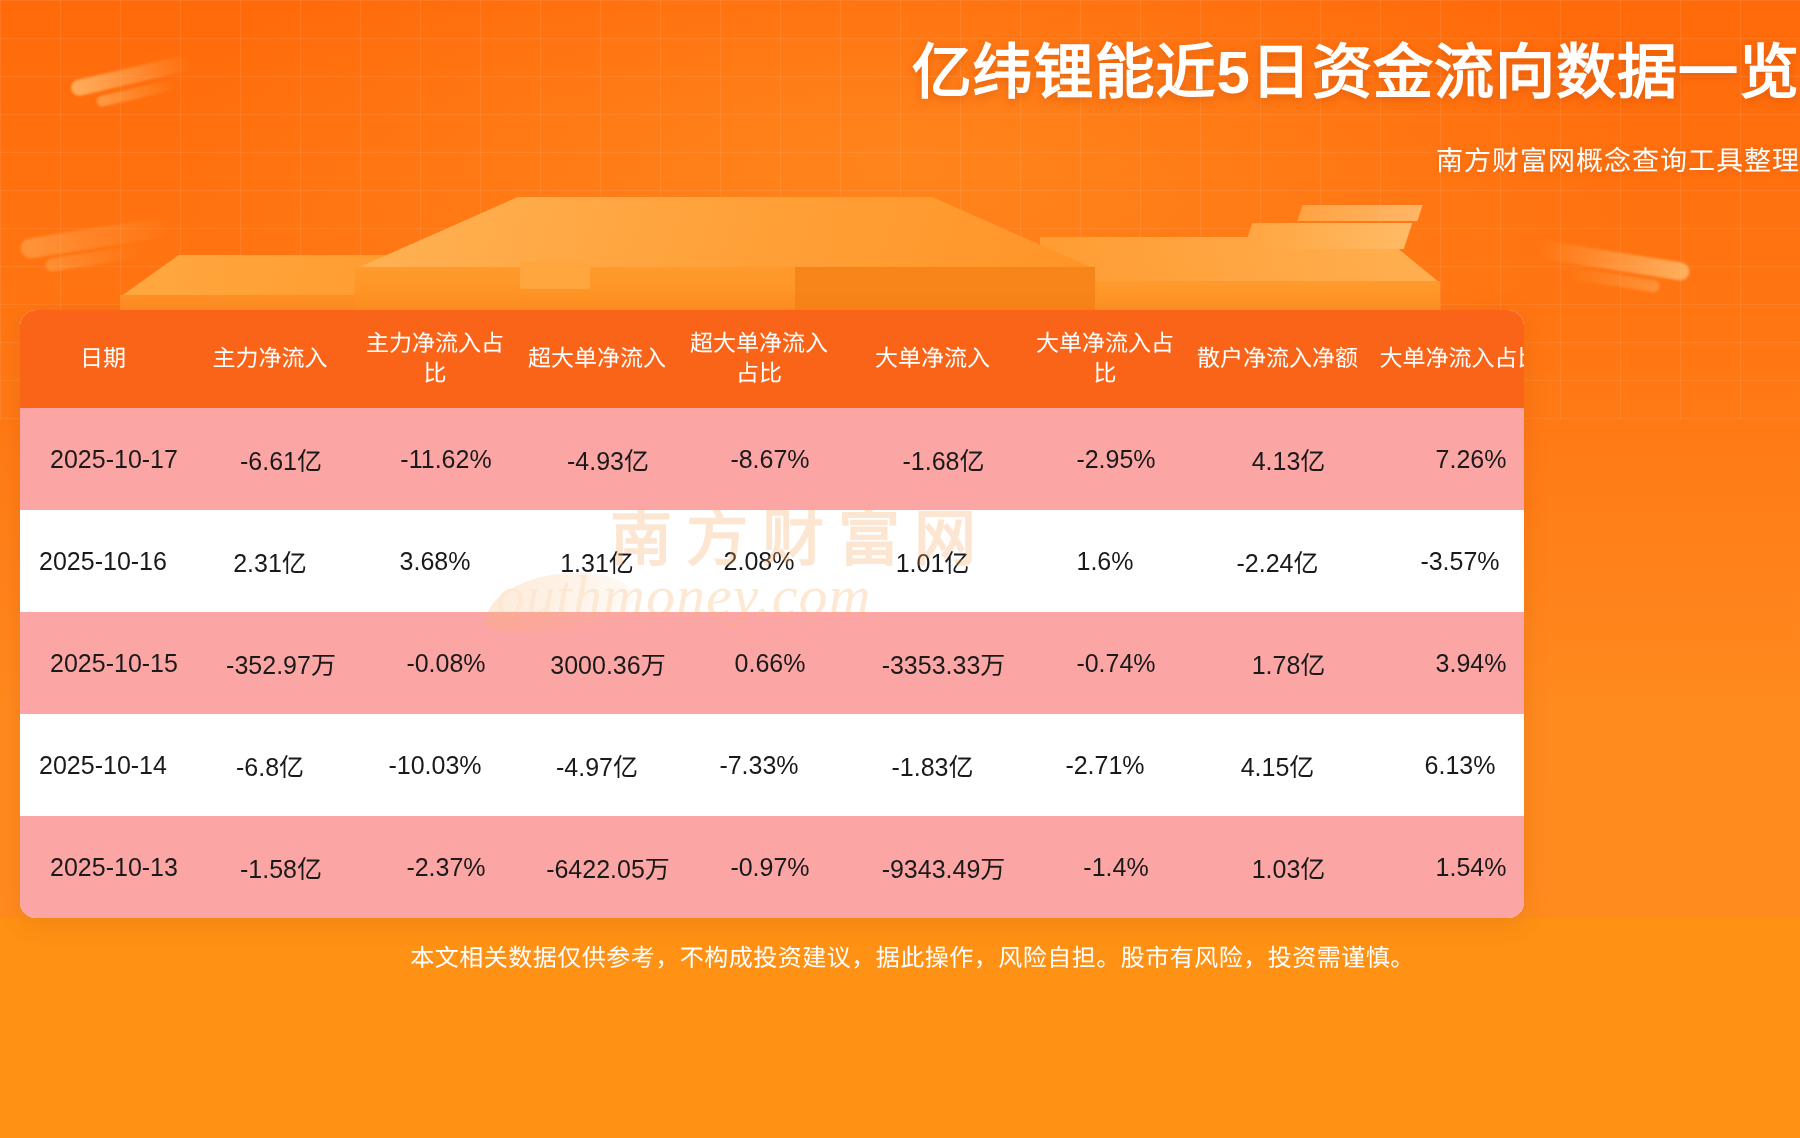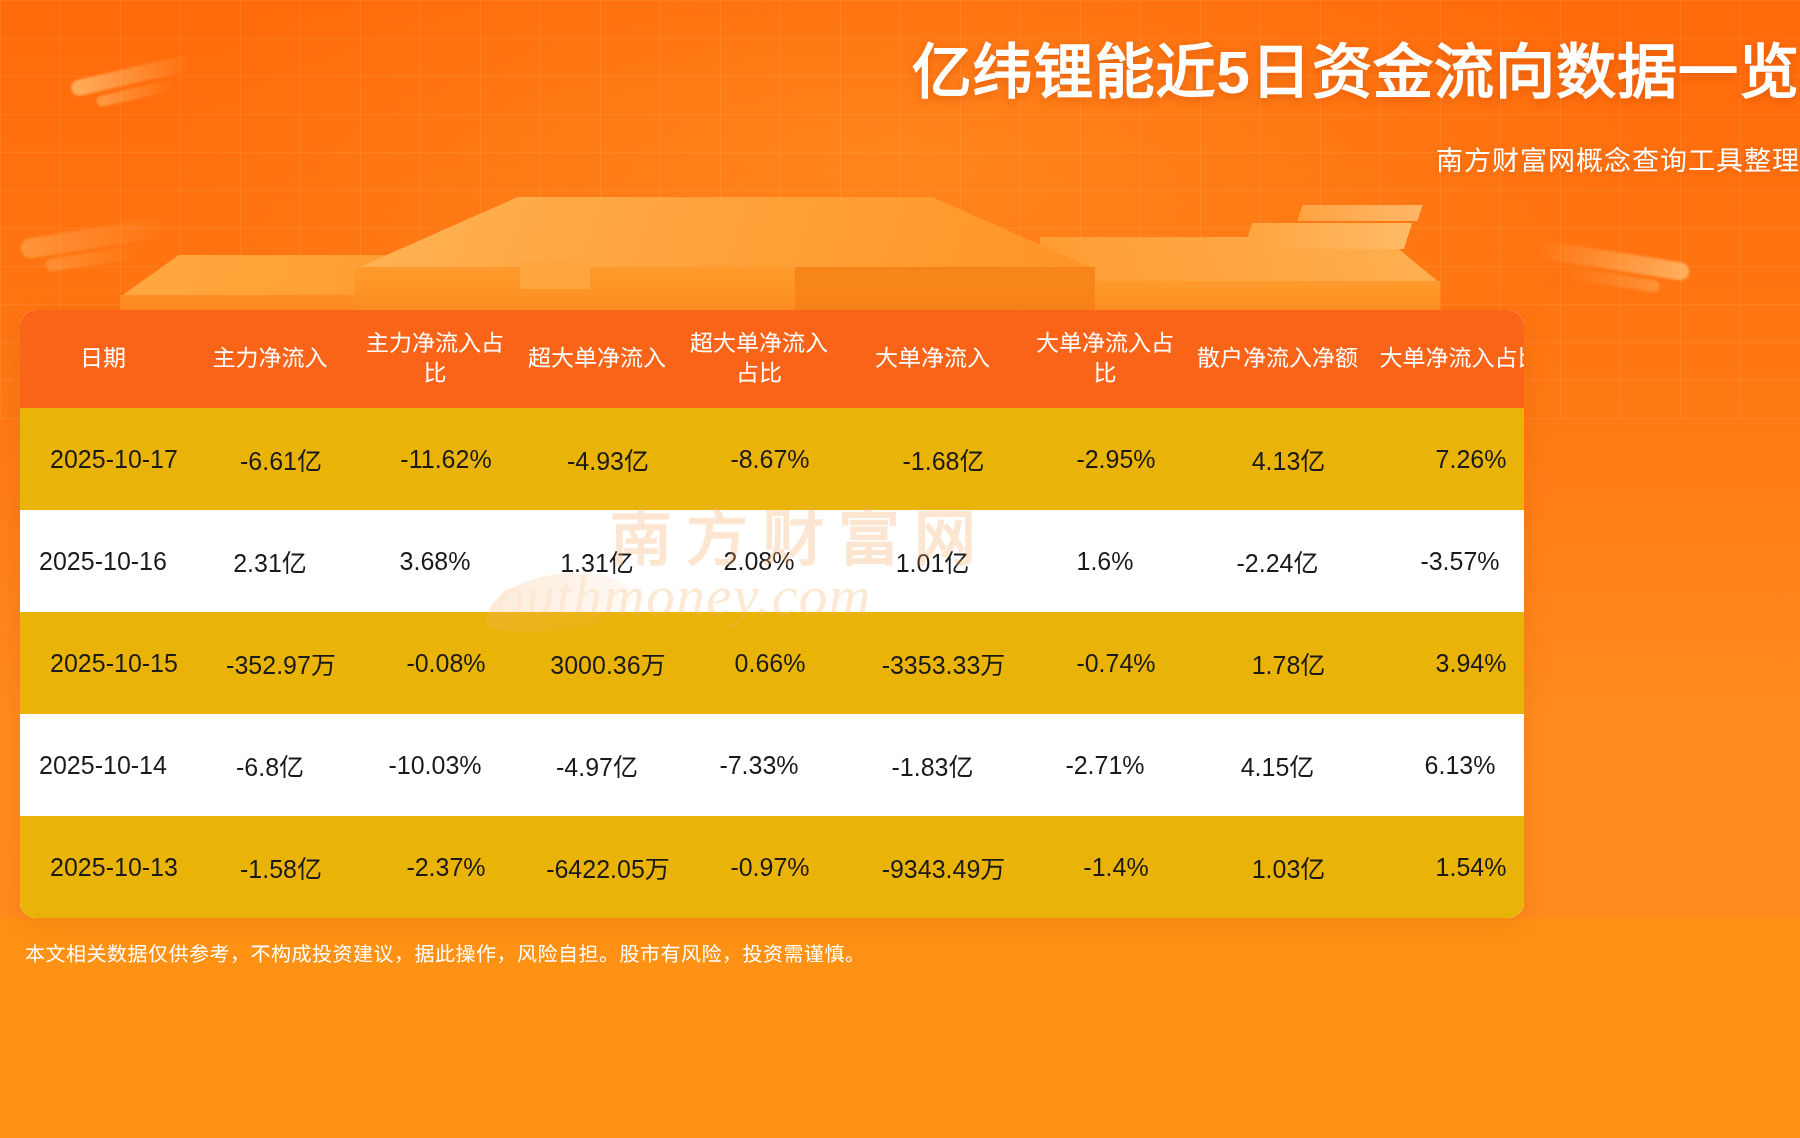--- a/index.html
+++ b/index.html
@@ -173,21 +173,21 @@
   table.fund-table tbody td {
     height: 102px;
     font-size: 25px;
     color: #1A1A1A;
     text-align: center;
     vertical-align: middle;
     padding: 4px 2px;
     white-space: nowrap;
   }
 
-  table.fund-table tbody tr.odd  td { background: #eab308; padding-left: 24px; }
+  table.fund-table tbody tr.odd  td { background: #fca5a5; padding-left: 24px; }
   table.fund-table tbody tr.even td { background: #FFFFFF; }
 
   
   col.c0 { width: 166px; }
   col.c1 { width: 168px; }
   col.c2 { width: 162px; }
   col.c3 { width: 162px; }
   col.c4 { width: 162px; }
   col.c5 { width: 185px; }
   col.c6 { width: 160px; }
@@ -241,23 +241,23 @@
     top: 918px;
     width: 1800px;
     height: 220px;
     background: #FF9114;
     z-index: 5;
   }
   .footer-note {
     position: absolute;
     left: 0; top: 20px;
     width: 1800px;
-    text-align: left;
+    text-align: center;
     color: #FFFFFF;
-    font-size: 20px;
+    font-size: 24px;
     letter-spacing: 0.5px;
     padding-left: 25px;
   }
 </style>
 </head>
 <body>
 
 <div class="page">
 
   <div class="hero-glow"></div>

